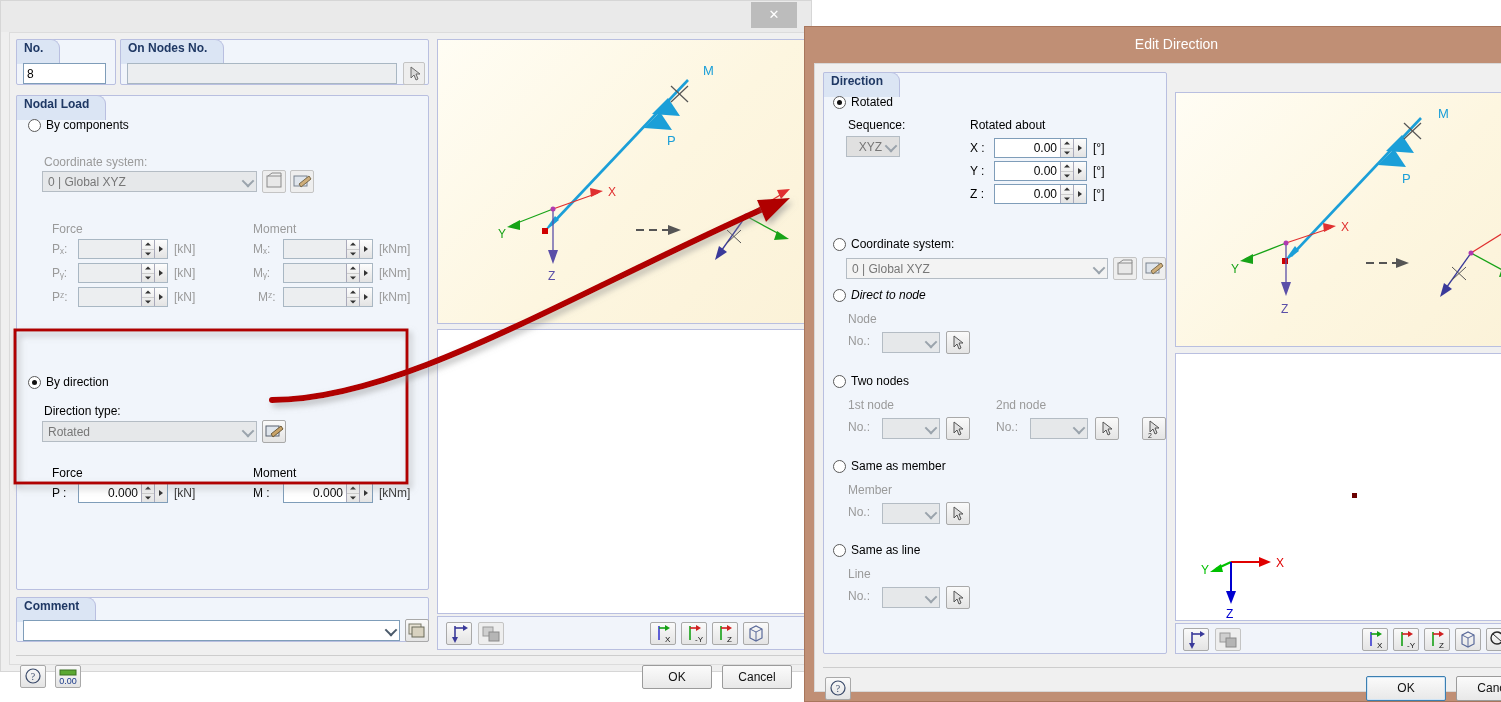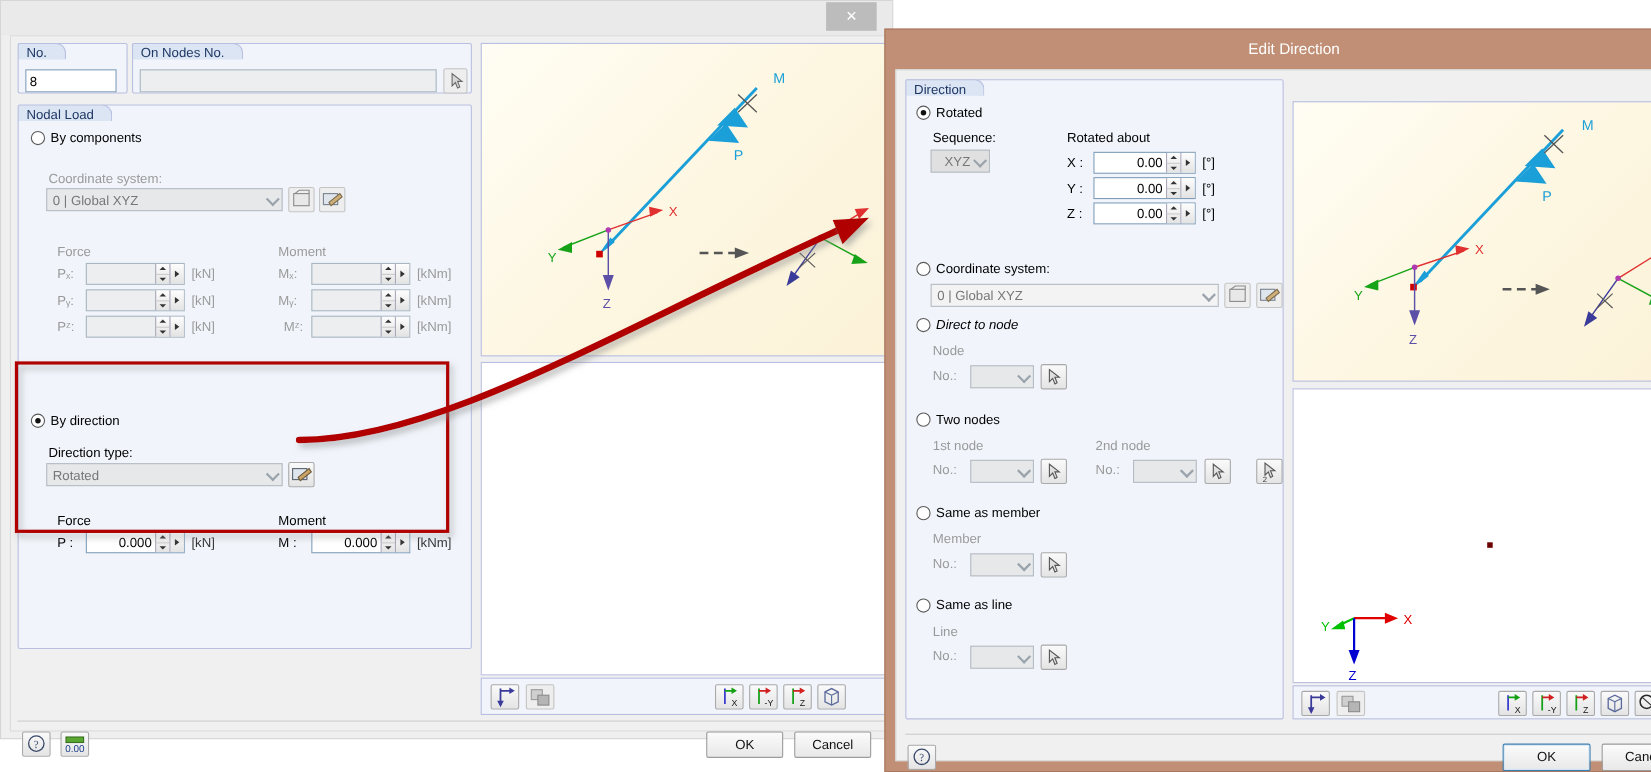--- a/index.html
+++ b/index.html
@@ -35,26 +35,26 @@
   }
 
   
   .grp {
     position:absolute;
     background:#f1f5fb;
     border:1px solid #b9bfe0;
     border-radius:2px;
   }
   .grp > .grp-hd {
-    position:absolute; left:-1px; top:-1px; height:15px;
+    position:absolute; left:-1px; top:-1px; height:25px;
     background:#dbe5f4;
     border:1px solid #b9bfe0; border-bottom:none;
     border-top-left-radius:2px; border-top-right-radius:9px;
     padding:1px 16px 0 7px;
-    color:#1f3864; font-size:12px; white-space:nowrap;
+    color:#1f3864; font-size:12px; white-space:nowrap;font-weight:bold;
   }
   .grp-body { position:absolute; left:0; right:0; top:19px; bottom:0; }
 
   .lbl { position:absolute; font-size:12px; color:#000; white-space:nowrap; }
   .lbl.dim { color:#9a9a9a; }
   .lbl.unit { color:#9a9a9a; }
   .lbl.unit.on { color:#333; }
 
   
   .tin {
@@ -310,20 +310,35 @@
               <i></i>
               <i></i>
             </div>
             <div class="rarr"></div>
         </div>
         <div class="lbl unit on" style="left:362px; top:371px;">[kNm]</div>
 
       </div>
     </div>
 
+    <div class="grp" style="left:6px; top:564px; width:413px; height:45px;">
+      <div class="grp-hd">Comment</div>
+      <div class="grp-body">
+        <div class="combo" style="left:6px; top:3px; width:377px;">
+          <div class="cv"></div>
+          <div class="cb"></div>
+        </div>
+        <div class="tbtn" style="left:388px; top:2px; width:24px; height:23px;">
+          <svg width="22" height="21" viewBox="0 0 22 21">
+              <rect x="3" y="4" width="12" height="10" fill="#e7e2d4" stroke="#7a7a6a"></rect>
+              <rect x="6" y="7" width="12" height="10" fill="#d8d2c0" stroke="#6a6a5a"></rect>
+            </svg>
+        </div>
+      </div>
+    </div>
 
     <div class="sep" style="left:6px; top:622px; width:790px;"></div>
 
     <div class="tbtn" style="left:10px; top:632px; width:26px; height:23px;">
       <svg width="24" height="21" viewBox="0 0 24 21">
           <circle cx="12" cy="10" r="7" fill="none" stroke="#3a4a6a" stroke-width="1.2"></circle>
           <text x="12" y="14" font-size="10" text-anchor="middle" fill="#3a4a6a" font-family="Liberation Serif, serif">?</text>
         </svg>
     </div>
     <div class="tbtn" style="left:45px; top:632px; width:26px; height:23px;">

